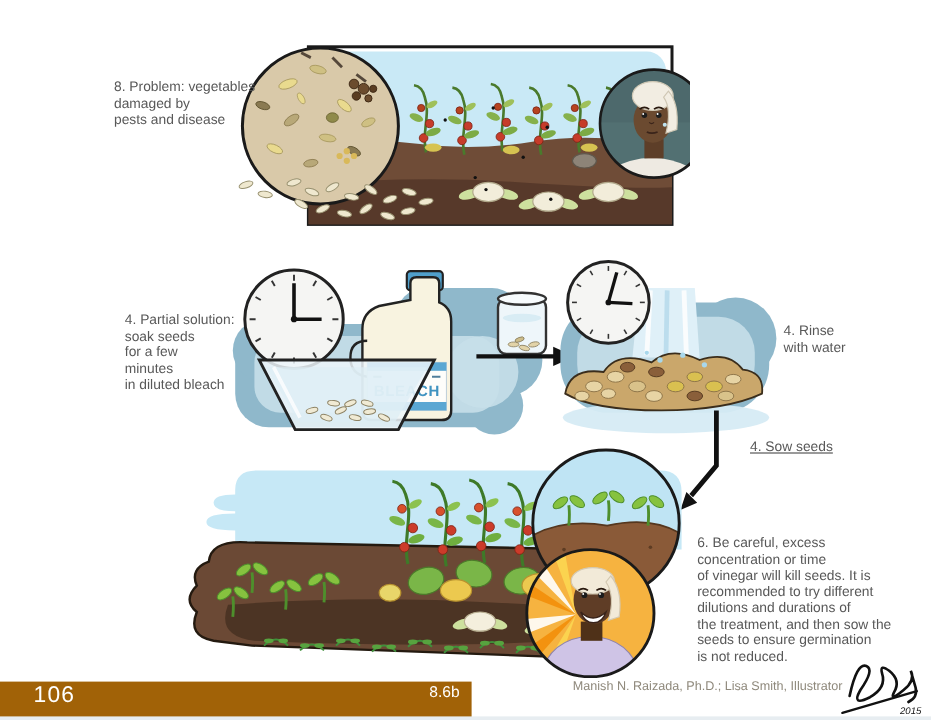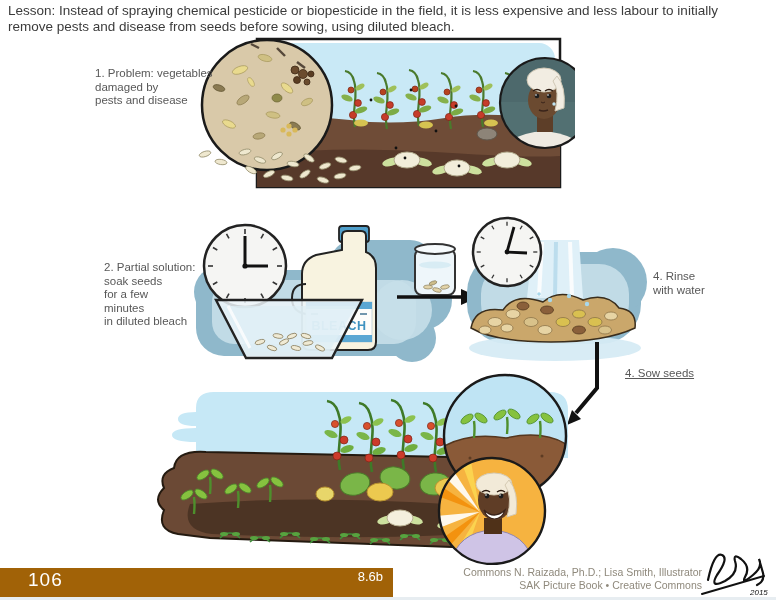--- a/index.html
+++ b/index.html
@@ -19,22 +19,20 @@
   .pagebar .fignum{position:absolute;right:10px;top:1px;font-size:13px;color:#ffffff;}
   .credits{position:absolute;left:440px;top:566px;width:262px;text-align:right;
            font-size:10.5px;line-height:12.5px;color:#8f897c;}
   .bottom-edge{position:absolute;left:0;top:597px;width:776px;height:3px;background:#e7edf1;}
 </style>
 </head>
 <body>
 
 <div class="page">
 
-  <div class="lesson">Lesson: Instead of spraying chemical pesticide or biopesticide in the field, it is less expensive and less labour to initially
-remove pests and disease from seeds before sowing, using diluted bleach.</div>
 
   <svg class="art" style="left:185px;top:30px;width:390px;height:168px" viewBox="0 0 390 168">
     <defs>
       <clipPath id="p1frame">
           <rect x="72" y="9" width="303" height="148"></rect>
         </clipPath>
       <clipPath id="p1port">
           <circle cx="360" cy="73" r="45"></circle>
         </clipPath>
       <clipPath id="p1circ">
@@ -419,40 +417,47 @@
         <circle cx="337" cy="124" r="2.4" fill="#1c1c1c"></circle>
           <circle cx="351" cy="124" r="2.4" fill="#1c1c1c"></circle>
         <circle cx="336" cy="123" r="0.8" fill="#fff"></circle>
           <circle cx="350" cy="123" r="0.8" fill="#fff"></circle>
         <path d="M334,138 q10,10 21,0 q-3,9 -10.5,9 q-7.5,0 -10.5,-9 z" fill="#ffffff" stroke="#3a241a" stroke-width="1.2"></path>
       </g>
       <circle cx="342" cy="139" r="53" fill="none" stroke="#1a1a1a" stroke-width="2.4"></circle>
     </g>
   </svg>
 
-  <div class="step" id="step1">1. Problem: vegetables
+  <div class="step" id="step1">8. Problem: vegetables
 damaged by
 pests and disease</div>
-  <div class="step" id="step2">2. Partial solution:
+  <div class="step" id="step2">4. Partial solution:
 soak seeds
 for a few
 minutes
 in diluted bleach</div>
   <div class="step" id="step3">4. Rinse
 with water</div>
   <div class="step" id="step4">4. Sow seeds</div>
+  <div class="step" id="step6">6. Be careful, excess
+concentration or time
+of vinegar will kill seeds. It is
+recommended to try different
+dilutions and durations of
+the treatment, and then sow the
+seeds to ensure germination
+is not reduced.</div>
 
   <div class="pagebar">
     <span class="pnum">106</span>
     <span class="fignum">8.6b</span>
   </div>
 
   <div class="credits">
-    <div>Commons N. Raizada, Ph.D.; Lisa Smith, Illustrator</div>
-    <div>SAK Picture Book • Creative Commons</div>
+    <div>Manish N. Raizada, Ph.D.; Lisa Smith, Illustrator</div>
   </div>
 
   <svg class="art" style="left:698px;top:546px;width:76px;height:52px" viewBox="0 0 76 52">
     <path d="M10,34 Q16,6 24,9 Q31,12 19,29 Q11,43 27,35 Q41,27 37,15 Q35,7 43,13 Q53,21 47,31 Q43,39 55,29 Q65,21 61,13 L65,27 Q67,35 59,39" fill="none" stroke="#111" stroke-width="2.2" stroke-linecap="round"></path>
     <path d="M4,48 L66,30" fill="none" stroke="#111" stroke-width="2" stroke-linecap="round"></path>
     <text x="52" y="49" font-size="8" font-style="italic" fill="#111" font-family="Liberation Sans, sans-serif">2015</text>
   </svg>
 
   <div class="bottom-edge"></div>
 </div>

